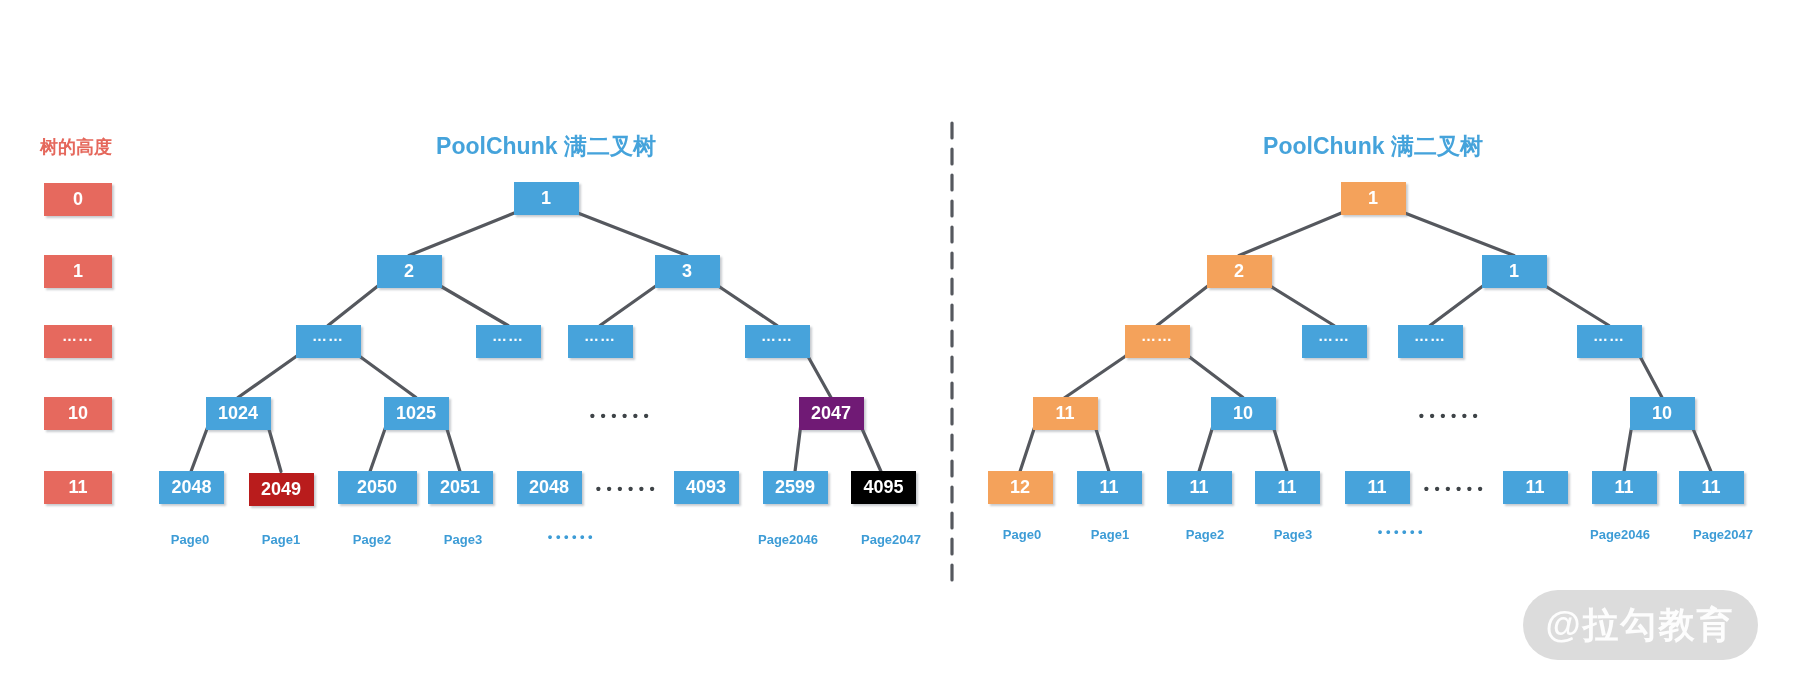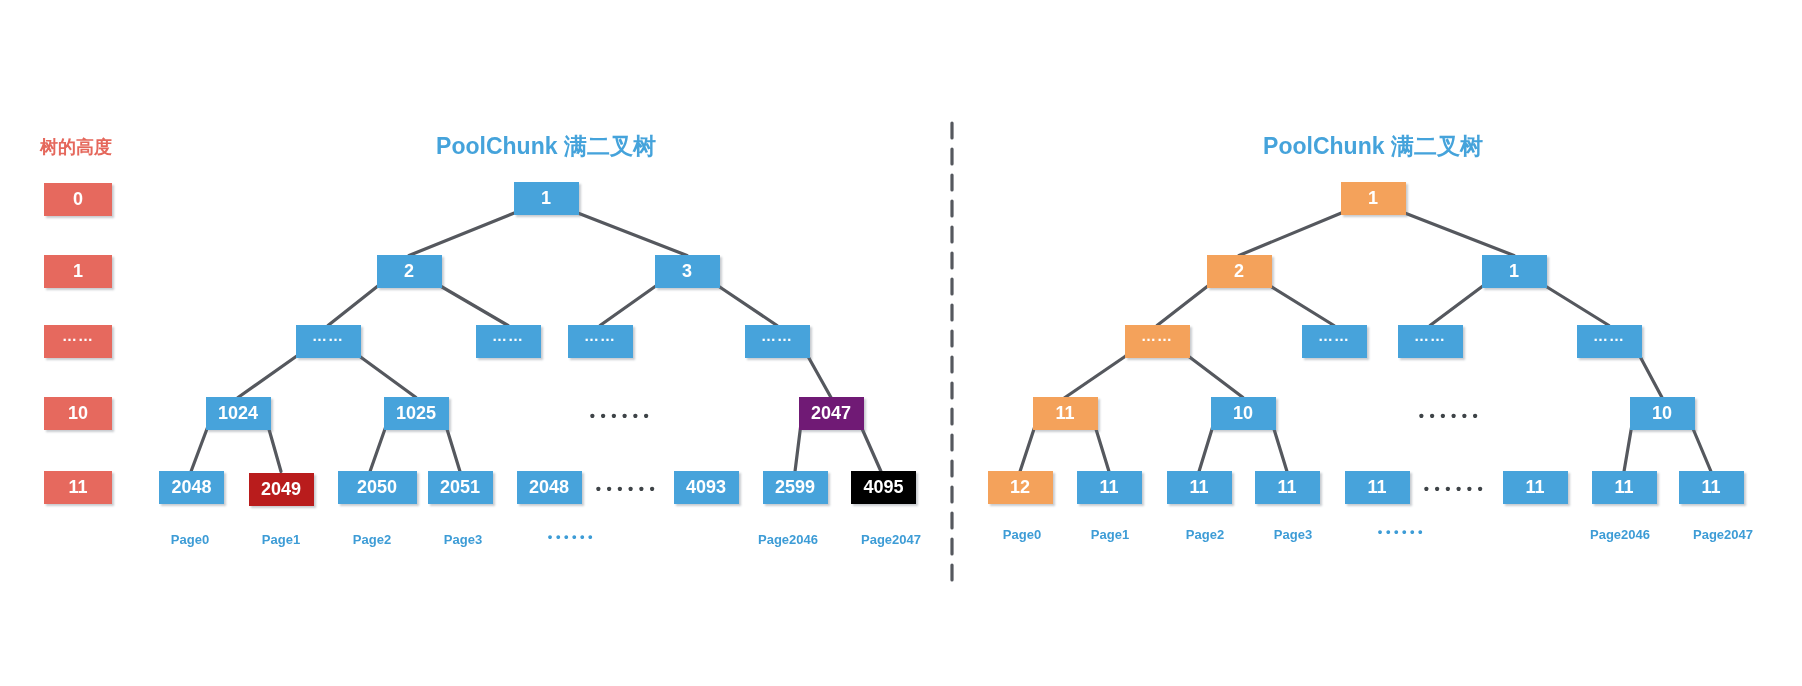--- a/index.html
+++ b/index.html
@@ -219,13 +219,16 @@
       <div class="dotrow dark" style="left: 1456px; top: 488px; color: rgb(62, 67, 71);">••••••</div>
       <div class="page-label" style="left: 1022px; top: 534px; color: rgb(61, 156, 214);">Page0</div>
       <div class="page-label" style="left: 1110px; top: 534px; color: rgb(61, 156, 214);">Page1</div>
       <div class="page-label" style="left: 1205px; top: 534px; color: rgb(61, 156, 214);">Page2</div>
       <div class="page-label" style="left: 1293px; top: 534px; color: rgb(61, 156, 214);">Page3</div>
       <div class="dotrow blue" style="left: 1402px; top: 531px; color: rgb(61, 156, 214);">••••••</div>
       <div class="page-label" style="left: 1620px; top: 534px; color: rgb(61, 156, 214);">Page2046</div>
       <div class="page-label" style="left: 1723px; top: 534px; color: rgb(61, 156, 214);">Page2047</div>
     </div>
 
+  <div class="watermark" id="watermark" style="width: 235px; height: 70px; left: 1522.5px; top: 590px; background: rgb(220, 220, 220);">
+    <span style="color: rgb(253, 253, 253);">@拉勾教育</span>
+  </div>
 </div>
 
 </body></html>

